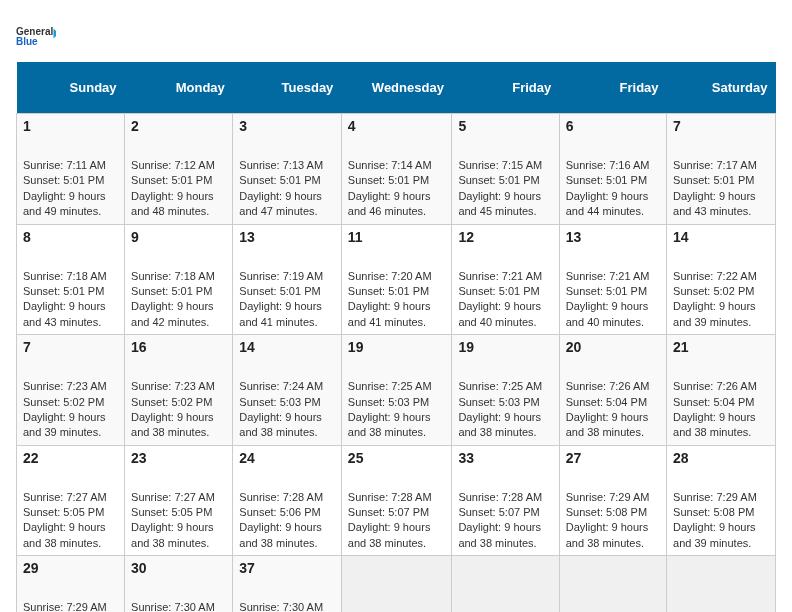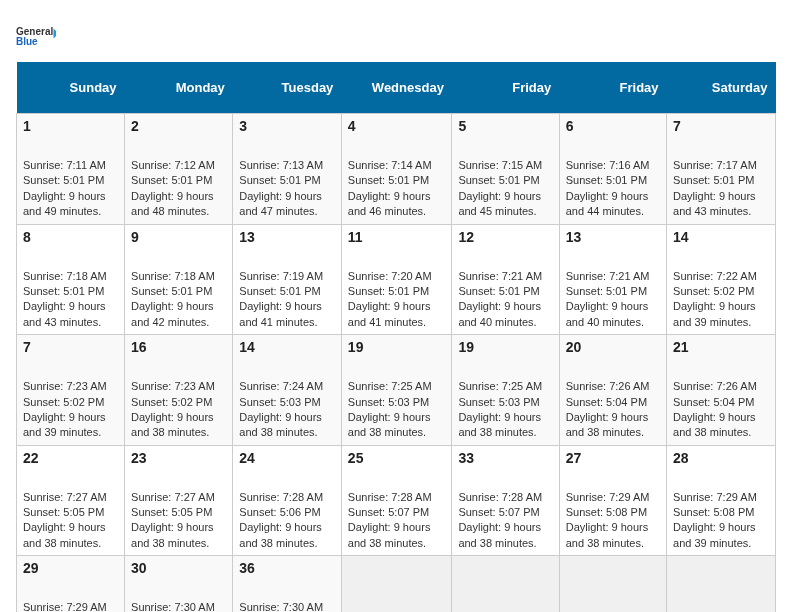--- a/index.html
+++ b/index.html
@@ -227,21 +227,21 @@
       <tr>
         <td>
           <span class="day-num">29</span>
           <div class="day-detail">Sunrise: 7:29 AM<br>Sunset: 5:09 PM<br>Daylight: 9 hours<br>and 39 minutes.</div>
         </td>
         <td>
           <span class="day-num">30</span>
           <div class="day-detail">Sunrise: 7:30 AM<br>Sunset: 5:10 PM<br>Daylight: 9 hours<br>and 40 minutes.</div>
         </td>
         <td>
-          <span class="day-num">36</span>
+          <span class="day-num">37</span>
           <div class="day-detail">Sunrise: 7:30 AM<br>Sunset: 5:11 PM<br>Daylight: 9 hours<br>and 40 minutes.</div>
         </td>
         <td class="empty"></td>
         <td class="empty"></td>
         <td class="empty"></td>
         <td class="empty"></td>
       </tr>
     </tbody>
 </table>
 

